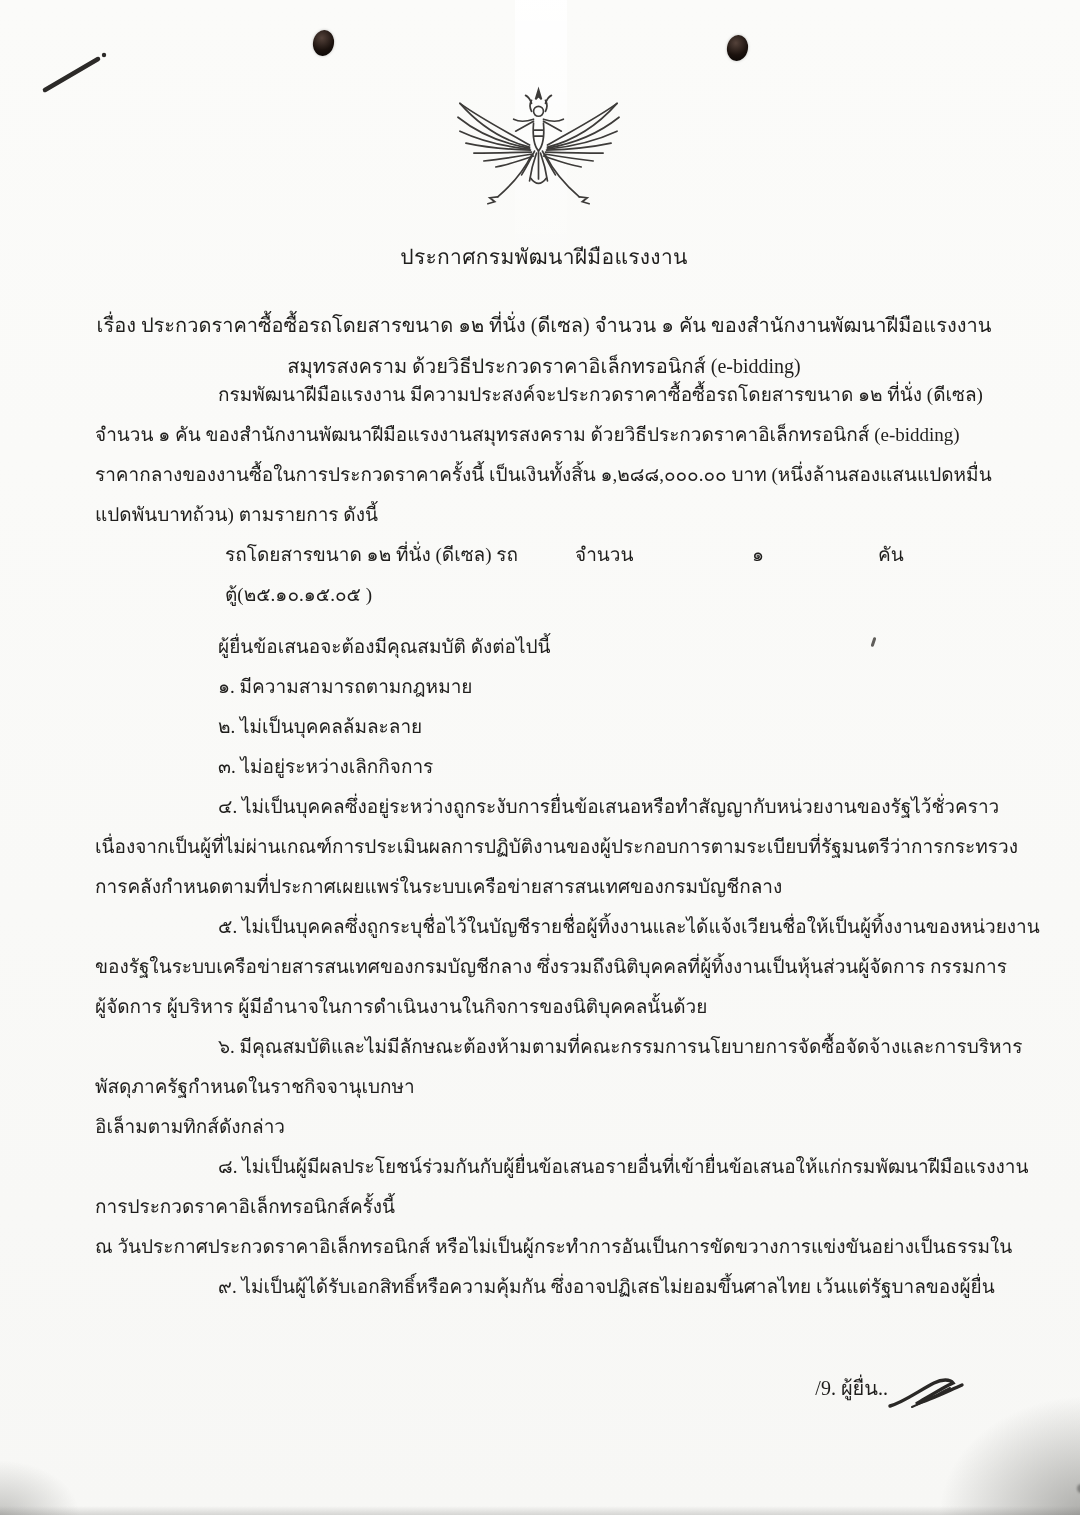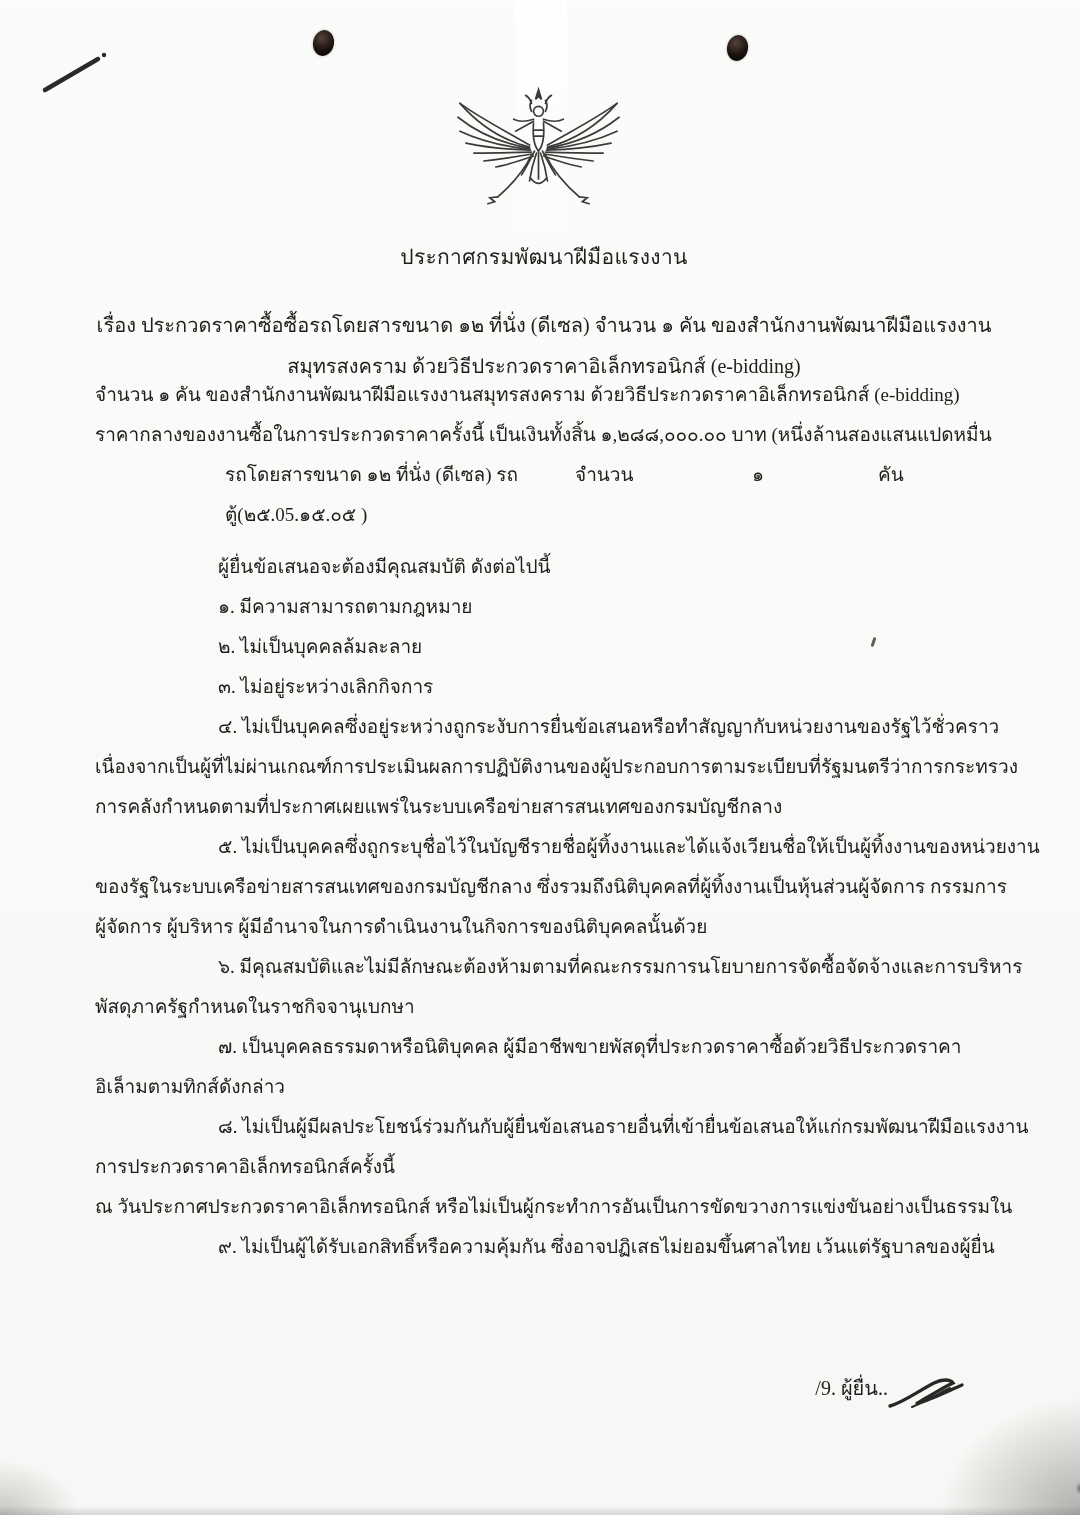--- a/index.html
+++ b/index.html
@@ -128,49 +128,50 @@
         <path d="M128,112 l8,1 l-5,4 l7,2"></path>
       </g>
     </svg>
   </div>
 
   <div class="doc-title">ประกาศกรมพัฒนาฝีมือแรงงาน</div>
   <div class="subject-1">เรื่อง ประกวดราคาซื้อซื้อรถโดยสารขนาด ๑๒ ที่นั่ง (ดีเซล) จำนวน ๑ คัน ของสำนักงานพัฒนาฝีมือแรงงาน</div>
   <div class="subject-2">สมุทรสงคราม ด้วยวิธีประกวดราคาอิเล็กทรอนิกส์ (e-bidding)</div>
 
   <div class="content">
+    <div class="line ind">กรมพัฒนาฝีมือแรงงาน มีความประสงค์จะประกวดราคาซื้อซื้อรถโดยสารขนาด ๑๒ ที่นั่ง (ดีเซล)</div>
     <div class="line">จำนวน ๑ คัน ของสำนักงานพัฒนาฝีมือแรงงานสมุทรสงคราม ด้วยวิธีประกวดราคาอิเล็กทรอนิกส์ (e-bidding)</div>
     <div class="line">ราคากลางของงานซื้อในการประกวดราคาครั้งนี้ เป็นเงินทั้งสิ้น ๑,๒๘๘,๐๐๐.๐๐ บาท (หนึ่งล้านสองแสนแปดหมื่น</div>
+    <div class="line">แปดพันบาทถ้วน) ตามรายการ ดังนี้</div>
 
     <div class="line item-row">
       <span class="ind2" style="display:inline-block">รถโดยสารขนาด ๑๒ ที่นั่ง (ดีเซล) รถ</span>
       <span class="c-qty">จำนวน</span>
       <span class="c-num">๑</span>
       <span class="c-unit">คัน</span>
     </div>
-    <div class="line ind2">ตู้(๒๕.05.๑๕.๐๕ )</div>
+    <div class="line ind2">ตู้(๒๕.๑๐.๑๕.๐๕ )</div>
 
     <div class="line ind gap-heading">ผู้ยื่นข้อเสนอจะต้องมีคุณสมบัติ ดังต่อไปนี้</div>
 
     <div class="line ind">๑. มีความสามารถตามกฎหมาย</div>
     <div class="line ind">๒. ไม่เป็นบุคคลล้มละลาย</div>
     <div class="line ind">๓. ไม่อยู่ระหว่างเลิกกิจการ</div>
 
     <div class="line ind">๔. ไม่เป็นบุคคลซึ่งอยู่ระหว่างถูกระงับการยื่นข้อเสนอหรือทำสัญญากับหน่วยงานของรัฐไว้ชั่วคราว</div>
     <div class="line">เนื่องจากเป็นผู้ที่ไม่ผ่านเกณฑ์การประเมินผลการปฏิบัติงานของผู้ประกอบการตามระเบียบที่รัฐมนตรีว่าการกระทรวง</div>
     <div class="line">การคลังกำหนดตามที่ประกาศเผยแพร่ในระบบเครือข่ายสารสนเทศของกรมบัญชีกลาง</div>
 
     <div class="line ind">๕. ไม่เป็นบุคคลซึ่งถูกระบุชื่อไว้ในบัญชีรายชื่อผู้ทิ้งงานและได้แจ้งเวียนชื่อให้เป็นผู้ทิ้งงานของหน่วยงาน</div>
     <div class="line">ของรัฐในระบบเครือข่ายสารสนเทศของกรมบัญชีกลาง ซึ่งรวมถึงนิติบุคคลที่ผู้ทิ้งงานเป็นหุ้นส่วนผู้จัดการ กรรมการ</div>
     <div class="line">ผู้จัดการ ผู้บริหาร ผู้มีอำนาจในการดำเนินงานในกิจการของนิติบุคคลนั้นด้วย</div>
 
     <div class="line ind">๖. มีคุณสมบัติและไม่มีลักษณะต้องห้ามตามที่คณะกรรมการนโยบายการจัดซื้อจัดจ้างและการบริหาร</div>
     <div class="line">พัสดุภาครัฐกำหนดในราชกิจจานุเบกษา</div>
 
-    <div class="line ind">๗. เป็นบุคคลธรรมดาหรือนิติบุคคล ผู้มีอาชีพขายพัสดุที่ประกวดราคาซื้อด้วยวิธีประกวดราคา</div>
     <div class="line">อิเล็ามตามทิกส์ดังกล่าว</div>
 
     <div class="line ind">๘. ไม่เป็นผู้มีผลประโยชน์ร่วมกันกับผู้ยื่นข้อเสนอรายอื่นที่เข้ายื่นข้อเสนอให้แก่กรมพัฒนาฝีมือแรงงาน</div>
     <div class="line">การประกวดราคาอิเล็กทรอนิกส์ครั้งนี้</div>
     <div class="line">ณ วันประกาศประกวดราคาอิเล็กทรอนิกส์ หรือไม่เป็นผู้กระทำการอันเป็นการขัดขวางการแข่งขันอย่างเป็นธรรมใน</div>
 
     <div class="line ind">๙. ไม่เป็นผู้ได้รับเอกสิทธิ์หรือความคุ้มกัน ซึ่งอาจปฏิเสธไม่ยอมขึ้นศาลไทย เว้นแต่รัฐบาลของผู้ยื่น</div>
   </div>
 
   <div class="footer-line">

